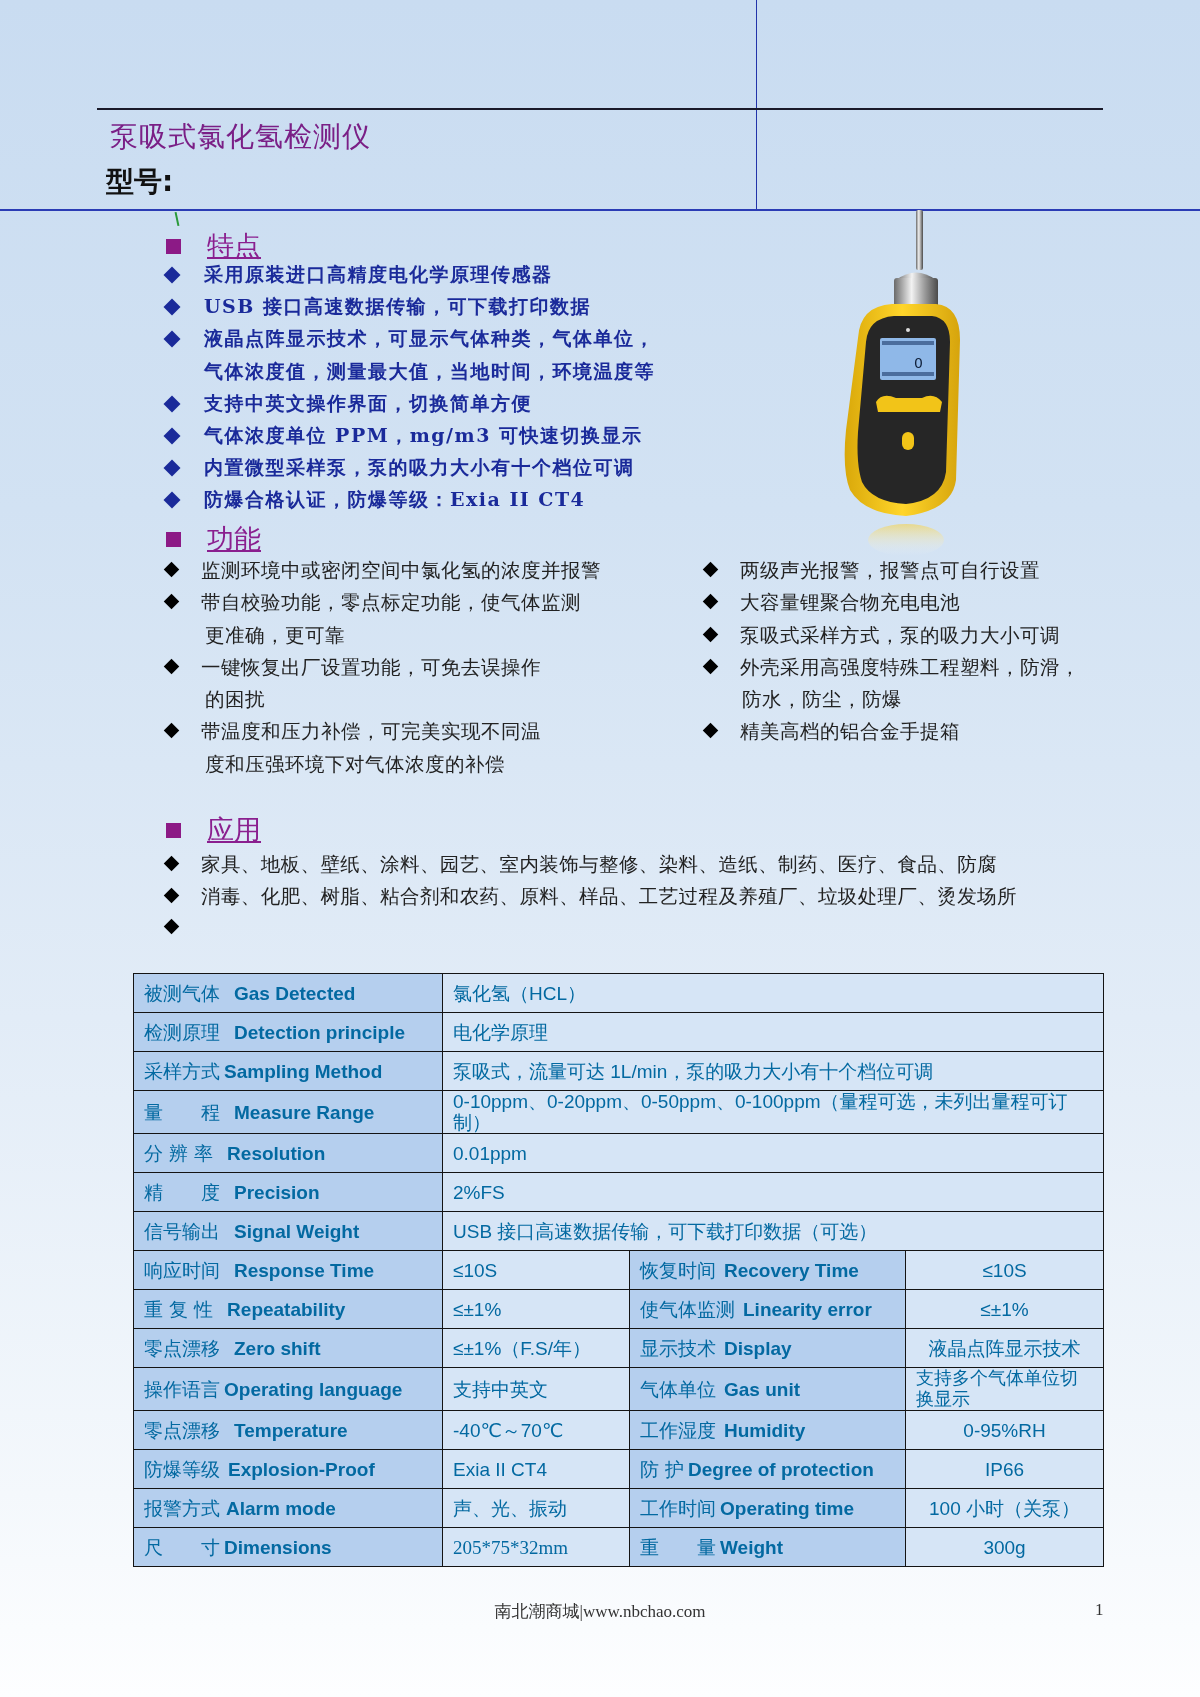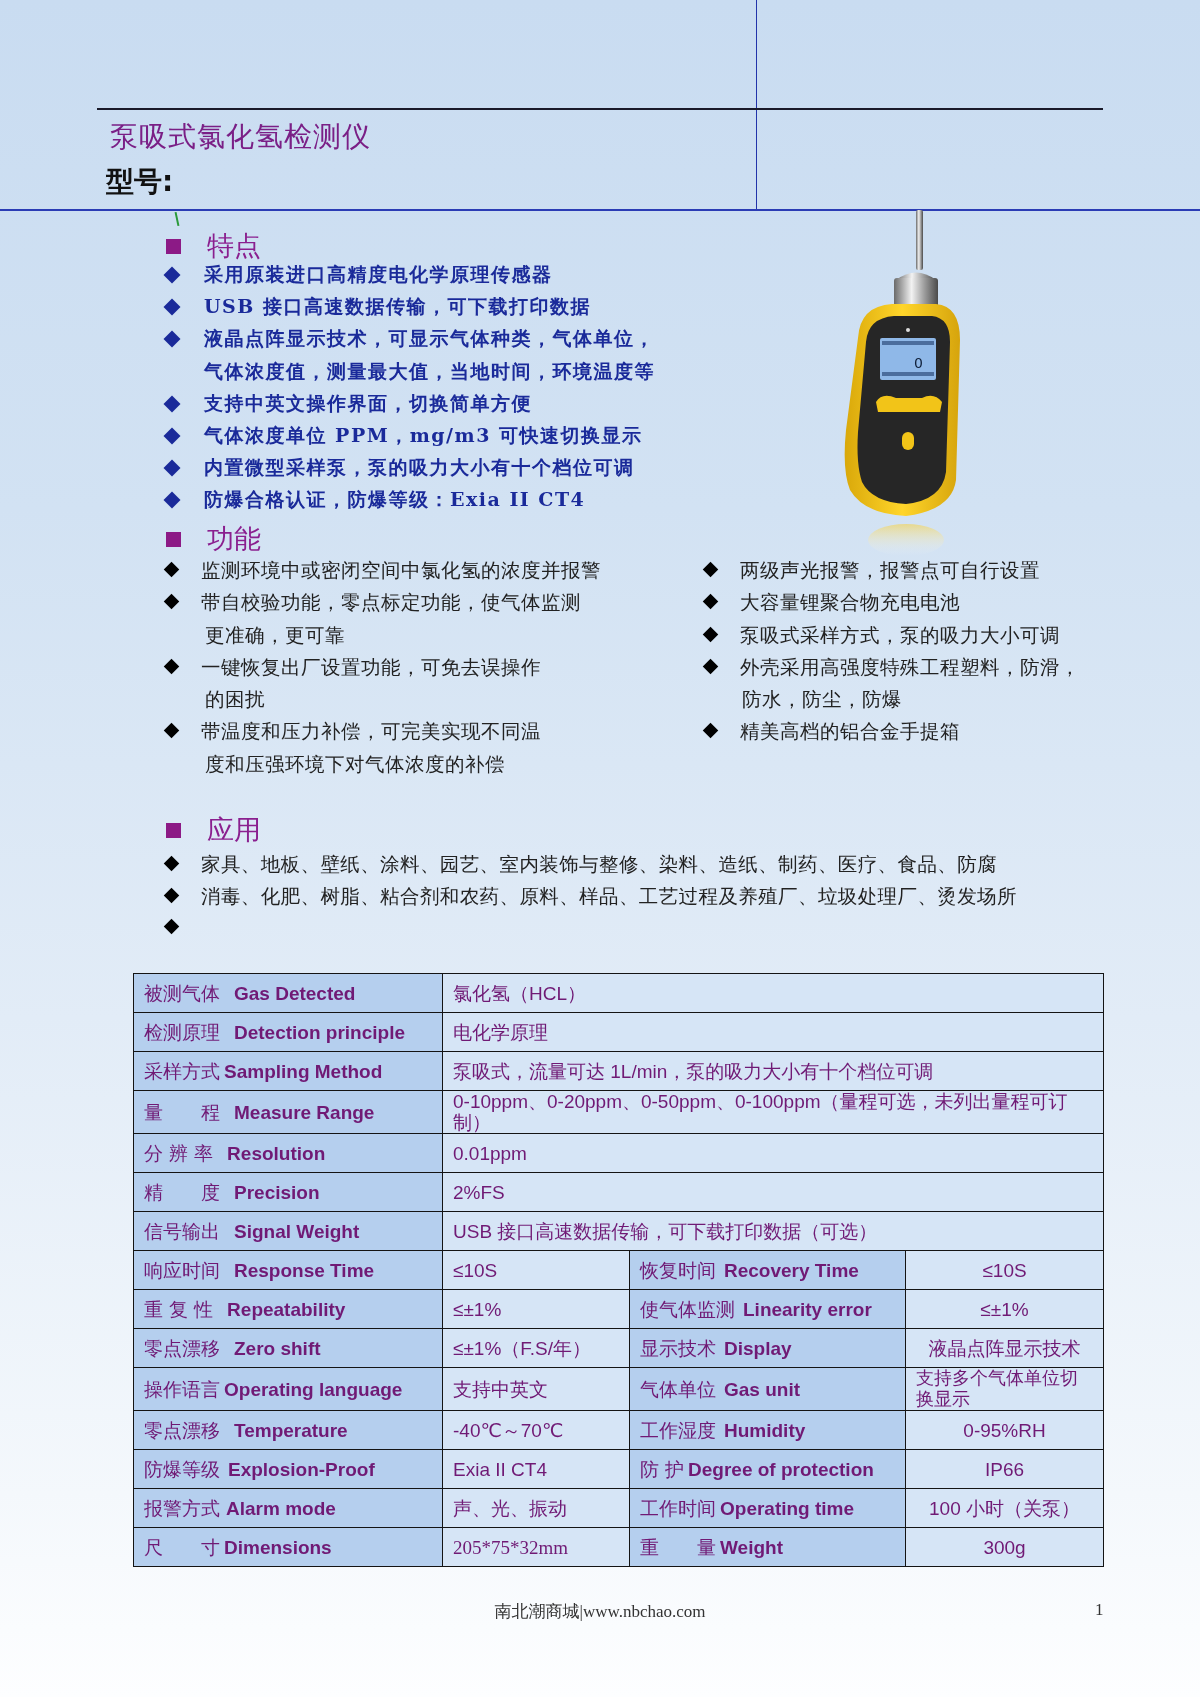--- a/index.html
+++ b/index.html
@@ -9,41 +9,41 @@
     font-family: "Liberation Sans", "DejaVu Sans", sans-serif;
   }
   .abs { position: absolute; }
   .vline-top { left: 756px; top: 0; width: 1px; height: 210px; background: #2233aa; }
   .hline-title { left: 97px; top: 108px; width: 1006px; height: 2px; background: #1a1a2a; }
   .hline-header { left: 0; top: 209px; width: 1200px; height: 2px; background: #2b3cb5; }
   .green-tick { left: 176px; top: 212px; width: 2px; height: 14px; background: #2a9a3a; transform: rotate(-12deg); }
   .doc-title { left: 110px; top: 118px; font-size: 28px; color: #7a1f86; font-family: "DejaVu Serif", serif; letter-spacing: 1px; }
   .model-label { left: 106px; top: 163px; font-size: 28px; color: #111; font-weight: bold; font-family: "DejaVu Sans", sans-serif; }
 
-  .sec-head { font-size: 27px; color: #8a1f8f; display: flex; align-items: center; font-family: "DejaVu Sans", sans-serif; }
+  .sec-head { font-size: 27px; color: #8a1f8f; display: flex; align-items: center; font-family: "DejaVu Sans", sans-serif; text-decoration: underline; }
   .sec-sq { width: 15px; height: 15px; background: #8c1a86; margin-right: 26px; margin-left: 0; }
 
   .feat { left: 162px; top: 262px; width: 560px; }
   .feat .row { display: flex; align-items: flex-start; height: 32.2px; font-size: 19px; color: #1a2a9a; font-weight: bold; font-family: "DejaVu Serif", serif; letter-spacing: 1.5px; white-space: nowrap; }
   .diamond { width: 12px; height: 12px; background: #1a2a9a; transform: rotate(45deg); margin: 7px 26px 0 4px; flex: none; }
   .feat .cont { padding-left: 42px; }
 
   .func { font-size: 19.5px; color: #222; font-family: "DejaVu Sans", sans-serif; letter-spacing: 0.5px; }
   .func .row { display: flex; align-items: flex-start; height: 32.3px; white-space: nowrap; }
   .func .diamond { background: #000; margin: 7px 24px 0 4px; width: 11px; height: 11px; }
   .func .cont { padding-left: 43px; }
 
   .apps { left: 162px; top: 851px; font-size: 19.5px; color: #222; font-family: "DejaVu Sans", sans-serif; letter-spacing: 0.4px; }
   .apps .row { display: flex; align-items: flex-start; height: 31.5px; white-space: nowrap; }
   .apps .diamond { background: #000; margin: 7px 24px 0 4px; width: 11px; height: 11px; }
 
   .device { left: 836px; top: 210px; width: 128px; height: 350px; }
 
   table.spec { position: absolute; left: 133px; top: 973px; width: 970px; border-collapse: collapse; table-layout: fixed; }
-  table.spec td { border: 1.5px solid #141414; height: 38px; padding: 0 10px; font-size: 19px; color: #701a75; vertical-align: middle; line-height: 21px; }
+  table.spec td { border: 1.5px solid #141414; height: 38px; padding: 0 10px; font-size: 19px; color: #0369a1; vertical-align: middle; line-height: 21px; }
   td.lbl { background: #b5cfee; font-weight: bold; font-family: "Liberation Sans", sans-serif; white-space: nowrap; }
   td.lbl .cn { font-weight: normal; font-family: "DejaVu Sans", sans-serif; margin-right: 14px; }
   td.val { background: #d6e5f6; color: #2a2a2a; font-family: "Liberation Sans", "DejaVu Sans", sans-serif; }
   td.val.center { text-align: center; }
   tr.tall td { height: 42px; }
 
   .footer { left: 0; width: 1200px; top: 1600px; text-align: center; font-size: 17px; color: #333; font-family: "Liberation Serif", serif; }
   .pagenum { left: 1095px; top: 1600px; font-size: 17px; color: #333; font-family: "Liberation Serif", serif; }
 </style>
 </head>

